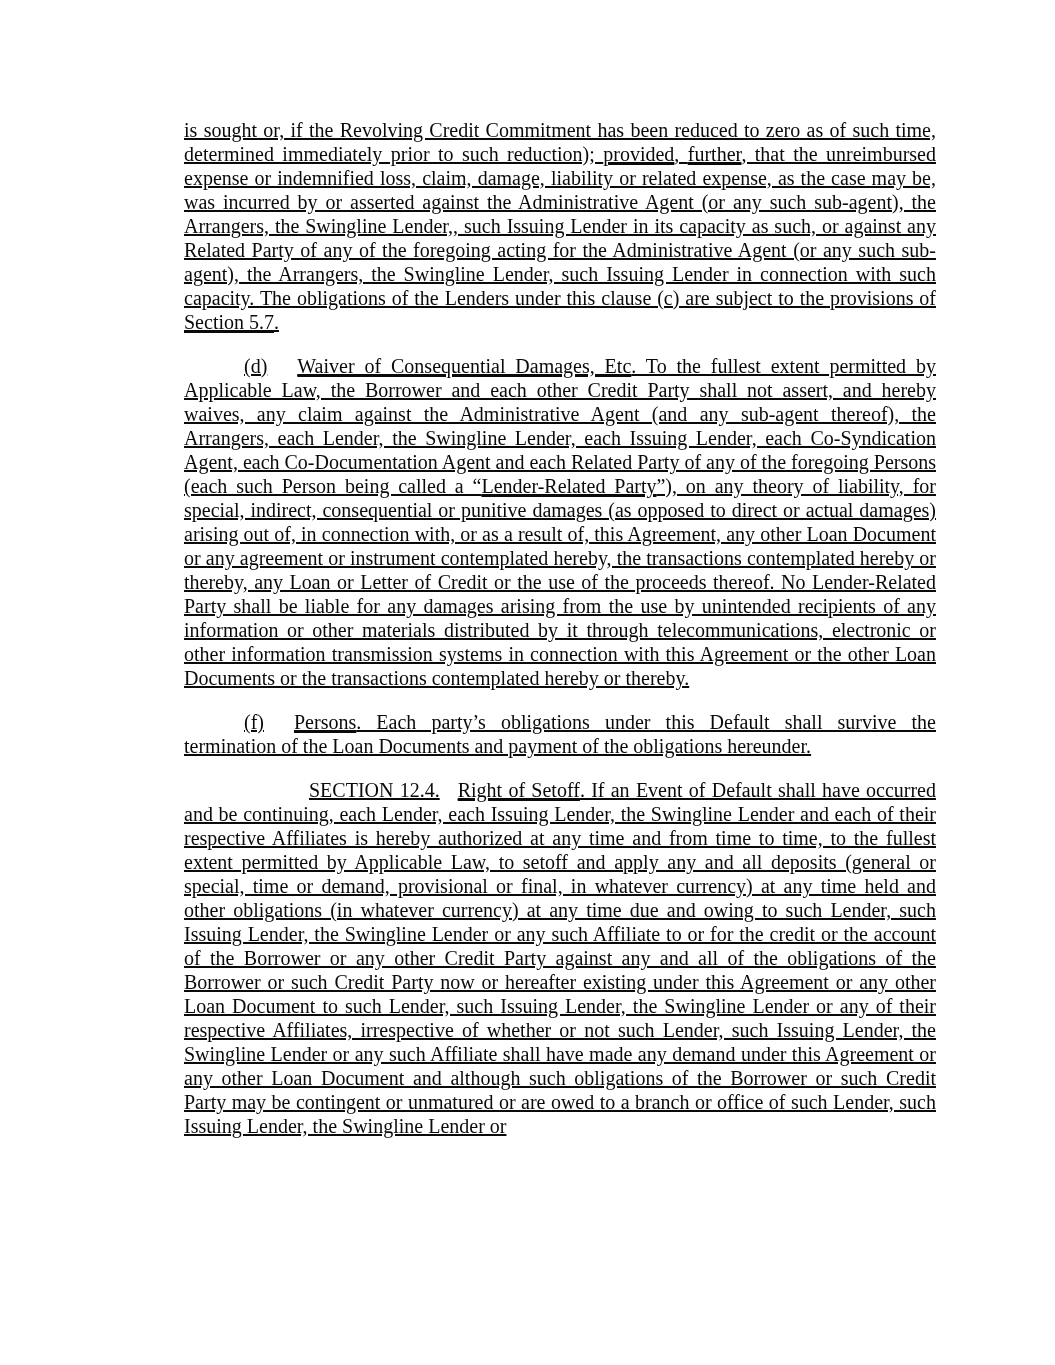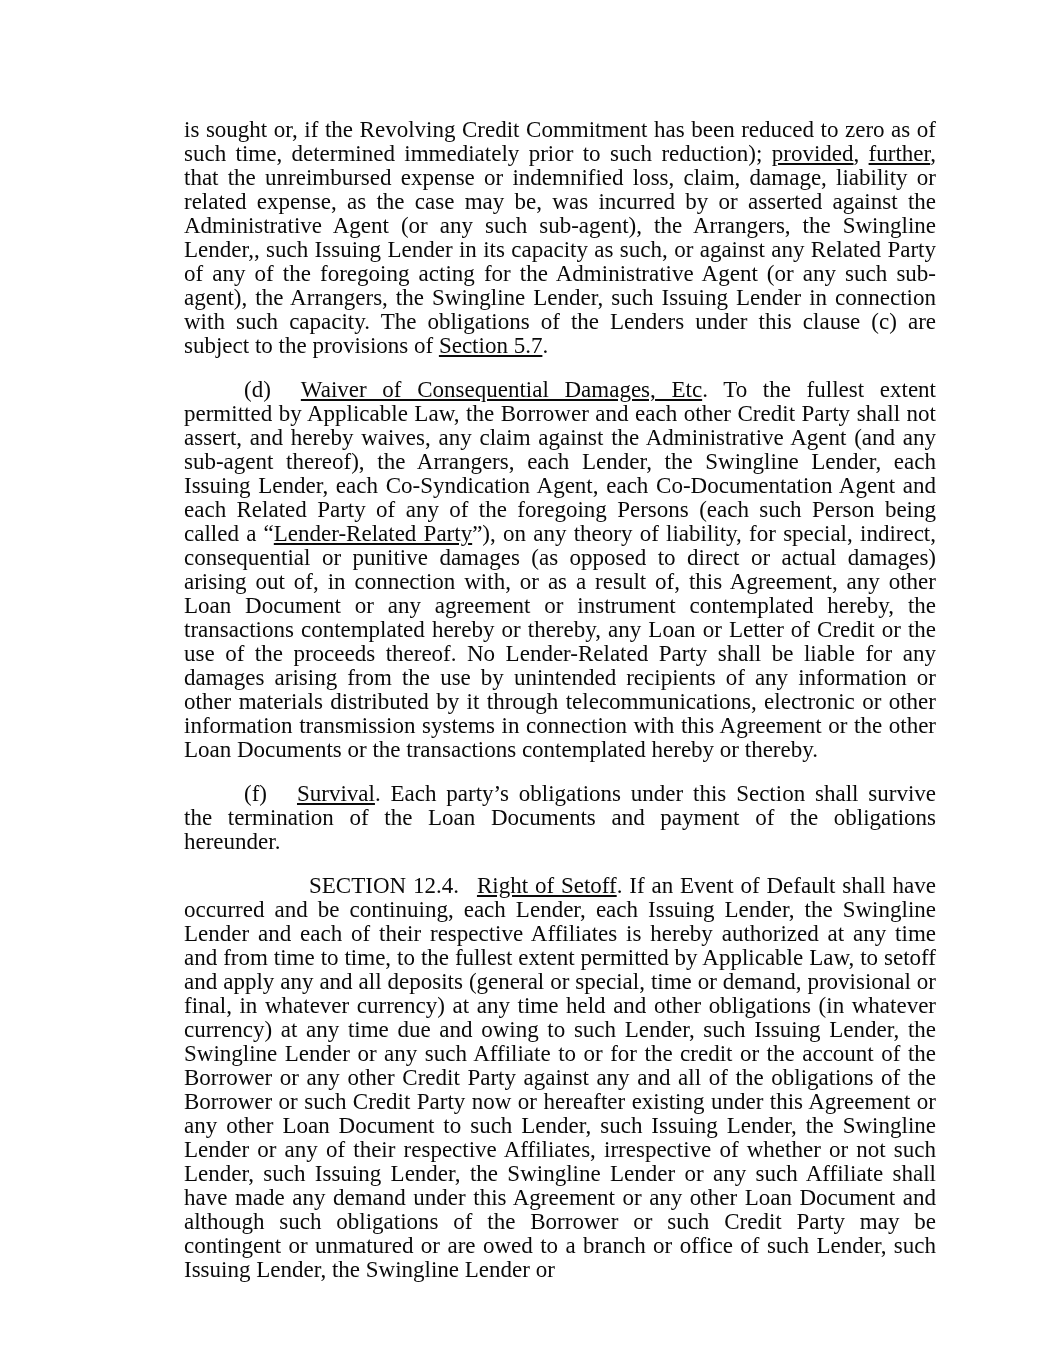--- a/index.html
+++ b/index.html
@@ -18,35 +18,36 @@
     background: #ffffff;
   }
   .doc-body {
     position: absolute;
     left: 184px;
     top: 118px;
     width: 752px;
   }
   .para {
     margin: 0 0 20px 0;
-    font-size: 23px;
+    font-size: 20px;
     line-height: 24px;
     text-align: justify;
+    text-decoration: underline;
   }
   .para:last-child { margin-bottom: 9px; }
   .indent-none    { text-indent: 0; }
   .indent-first   { text-indent: 60px; }
   .indent-section { text-indent: 125px; }
   .u { text-decoration: underline; text-underline-offset: 2px; }
   .tab       { display: inline-block; width: 30px; }
   .tab-small { display: inline-block; width: 18px; }
 </style>
 </head>
 <body style="background: rgb(255, 255, 255); color: rgb(10, 10, 10);">
 
 <div class="page">
   <div class="doc-body">
       <p class="para indent-none"><span>is sought or, if the Revolving Credit Commitment has been reduced to zero as of such time, determined immediately prior to such reduction); </span><span class="u">provided</span><span>, </span><span class="u">further</span><span>, that the unreimbursed expense or indemnified loss, claim, damage, liability or related expense, as the case may be, was incurred by or asserted against the Administrative Agent (or any such sub-agent), the Arrangers, the Swingline Lender,, such Issuing Lender in its capacity as such, or against any Related Party of any of the foregoing acting for the Administrative Agent (or any such sub-agent), the Arrangers, the Swingline Lender, such Issuing Lender in connection with such capacity.  The obligations of the Lenders under this clause (c) are subject to the provisions of </span><span class="u">Section 5.7</span><span>.</span></p>
       <p class="para indent-first"><span>(d)</span><span class="tab"></span><span class="u">Waiver of Consequential Damages, Etc</span><span>.  To the fullest extent permitted by Applicable Law, the Borrower and each other Credit Party shall not assert, and hereby waives, any claim against the Administrative Agent (and any sub-agent thereof), the Arrangers, each Lender, the Swingline Lender, each Issuing Lender, each Co-Syndication Agent, each Co-Documentation Agent and each Related Party of any of the foregoing Persons (each such Person being called a “</span><span class="u">Lender-Related Party</span><span>”), on any theory of liability, for special, indirect, consequential or punitive damages (as opposed to direct or actual damages) arising out of, in connection with, or as a result of, this Agreement, any other Loan Document or any agreement or instrument contemplated hereby, the transactions contemplated hereby or thereby, any Loan or Letter of Credit or the use of the proceeds thereof.  No Lender-Related Party shall be liable for any damages arising from the use by unintended recipients of any information or other materials distributed by it through telecommunications, electronic or other information transmission systems in connection with this Agreement or the other Loan Documents or the transactions contemplated hereby or thereby.</span></p>
-      <p class="para indent-first"><span>(f)</span><span class="tab"></span><span class="u">Survival</span><span>.  Each party’s obligations under this Section shall survive the termination of the Loan Documents and payment of the obligations hereunder.</span></p>
+      <p class="para indent-first"><span>(f)</span><span class="tab"></span><span class="u">Persons</span><span>.  Each party’s obligations under this Default shall survive the termination of the Loan Documents and payment of the obligations hereunder.</span></p>
       <p class="para indent-section"><span>SECTION 12.4.</span><span class="tab-small"></span><span class="u">Right of Setoff</span><span>.  If an Event of Default shall have occurred and be continuing, each Lender, each Issuing Lender, the Swingline Lender and each of their respective Affiliates is hereby authorized at any time and from time to time, to the fullest extent permitted by Applicable Law, to setoff and apply any and all deposits (general or special, time or demand, provisional or final, in whatever currency) at any time held and other obligations (in whatever currency) at any time due and owing to such Lender, such Issuing Lender, the Swingline Lender or any such Affiliate to or for the credit or the account of the Borrower or any other Credit Party against any and all of the obligations of the Borrower or such Credit Party now or hereafter existing under this Agreement or any other Loan Document to such Lender, such Issuing Lender, the Swingline Lender or any of their respective Affiliates, irrespective of whether or not such Lender, such Issuing Lender, the Swingline Lender or any such Affiliate shall have made any demand under this Agreement or any other Loan Document and although such obligations of the Borrower or such Credit Party may be contingent or unmatured or are owed to a branch or office of such Lender, such Issuing Lender, the Swingline Lender or</span></p>
     </div>
 </div>
 
 </body></html>

